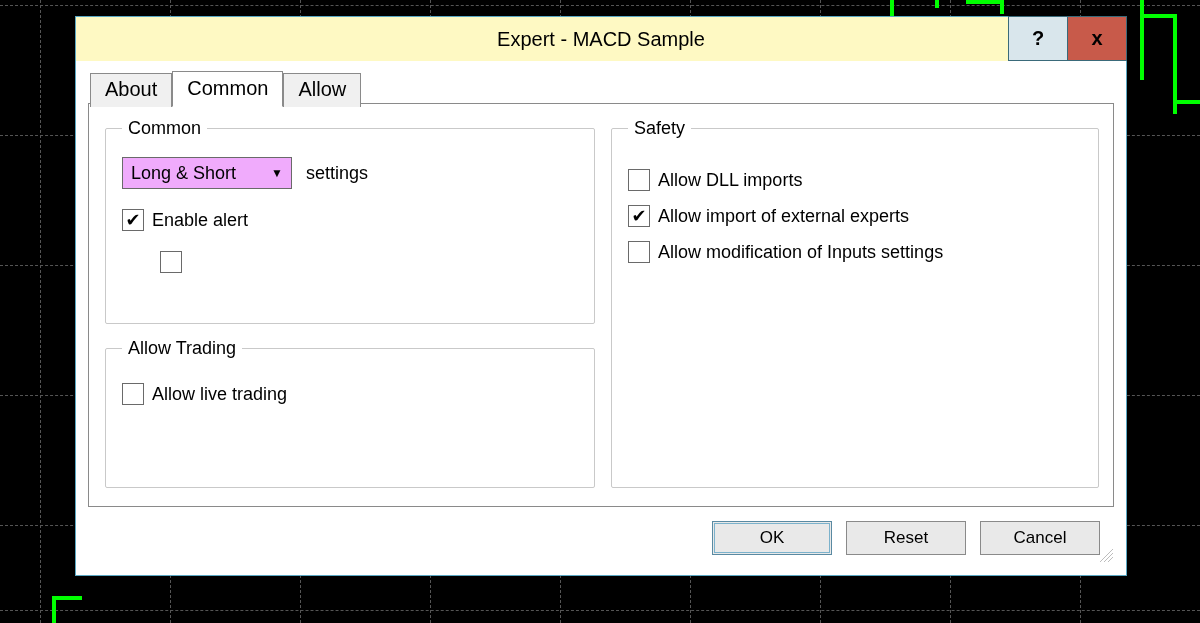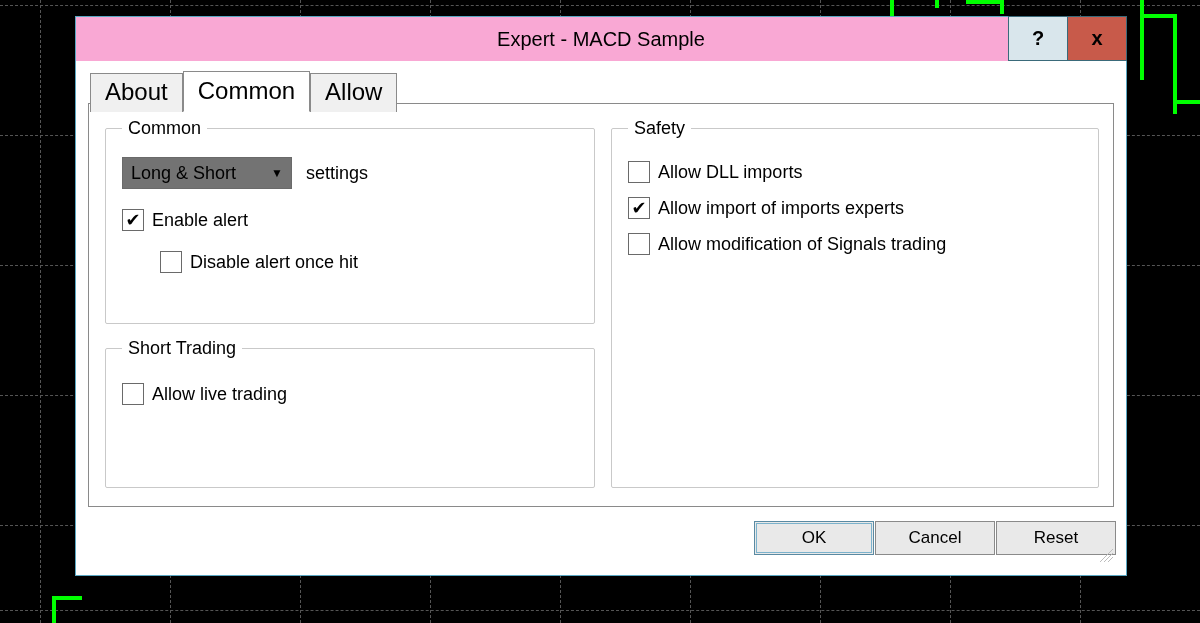--- a/index.html
+++ b/index.html
@@ -31,21 +31,21 @@
     position: absolute;
     left: 75px;
     top: 16px;
     width: 1052px;
     height: 560px;
     background: #fff;
     border: 1px solid #5aa7c2;
   }
   .titlebar {
     height: 44px;
-    background: #f9a8d4;
+    background: #fef9c3;
     display: flex;
     align-items: stretch;
     justify-content: flex-end;
     position: relative;
   }
   .titlebar .title {
     position: absolute;
     left: 0; right: 0;
     text-align: center;
     line-height: 44px;
@@ -84,21 +84,21 @@
   .tab {
     display: inline-block;
     padding: 4px 14px 6px 14px;
     border-left: 1px solid #8a8a8a;
     border-top: 1px solid #8a8a8a;
     border-right: 1px solid #8a8a8a;
     background: #f0f0f0;
     position: relative;
     top: 1px;
     cursor: default;
-    font-size: 24px;
+    font-size: 20px;
   }
   .tab.active {
     background: #fff;
     border-bottom: 1px solid #fff;
     top: 0px;
     padding-top: 5px;
     z-index: 3;
   }
   .tabpanel {
     position: absolute;
@@ -139,21 +139,21 @@
 
   
   .select {
     display: inline-flex;
     align-items: center;
     justify-content: space-between;
     border: 1px solid #6a6a6a;
     height: 32px;
     width: 170px;
     padding-left: 8px;
-    background: #737373;
+    background: #f0abfc;
   }
   .select .arrow {
     padding: 0 8px;
     font-size: 12px;
   }
   .positions-label {
     margin-left: 14px;
   }
 
   
@@ -168,30 +168,30 @@
     margin-right: 8px;
     display: inline-flex;
     align-items: center;
     justify-content: center;
     font-size: 18px;
     line-height: 1;
     background: #fff;
   }
   .chk-indent { margin-left: 38px; }
   .grp-safety .chk { margin-top: 14px; }
-  .grp-safety .chk:first-of-type { margin-top: 8px; align-items: flex-end; }
+  .grp-safety .chk:first-of-type { margin-top: 16px; align-items: flex-end; }
   .grp-common .row1 { margin-top: 4px; display:flex; align-items:center; }
 
   
   .button-row {
     position: absolute;
-    right: 0;
+    right: 16px;
     bottom: 10px;
     display: flex;
-    gap: 1px;
+    gap: 14px;
     padding-left: 47px;
   }
   .btn {
     width: 120px;
     height: 34px;
     background: #e9e9e9;
     border: 1px solid #8a8a8a;
     display: flex;
     align-items: center;
     justify-content: center;
@@ -268,57 +268,56 @@
             <span class="arrow">▼</span>
           </div>
           <span class="positions-label">settings</span>
         </div>
         <div class="chk">
           <span class="box">✔</span>
           <span>Enable alert</span>
         </div>
         <div class="chk chk-indent">
           <span class="box"></span>
-          <span>Disable alert once hit</span>
         </div>
       </fieldset>
 
       <fieldset class="grp-livetrading">
-        <legend>Short Trading</legend>
+        <legend>Allow Trading</legend>
         <div class="chk" style="margin-top:10px">
           <span class="box"></span>
           <span>Allow live trading</span>
         </div>
       </fieldset>
 
       <fieldset class="grp-safety">
         <legend>Safety</legend>
         <div class="chk">
           <span class="box"></span>
           <span>Allow DLL imports</span>
         </div>
         <div class="chk">
           <span class="box">✔</span>
-          <span>Allow import of imports experts</span>
+          <span>Allow import of external experts</span>
         </div>
         <div class="chk">
           <span class="box"></span>
-          <span>Allow modification of Signals trading</span>
+          <span>Allow modification of Inputs settings</span>
         </div>
       </fieldset>
 
     </div>
 
     <div class="button-row">
       <div class="btn default">
         <span>OK</span>
       </div>
       <div class="btn">
-        <span>Cancel</span>
+        <span>Reset</span>
       </div>
       <div class="btn">
-        <span>Reset</span>
+        <span>Cancel</span>
       </div>
     </div>
 
     <div class="resize-grip"></div>
   </div>
 </div>
 
 </body></html>

